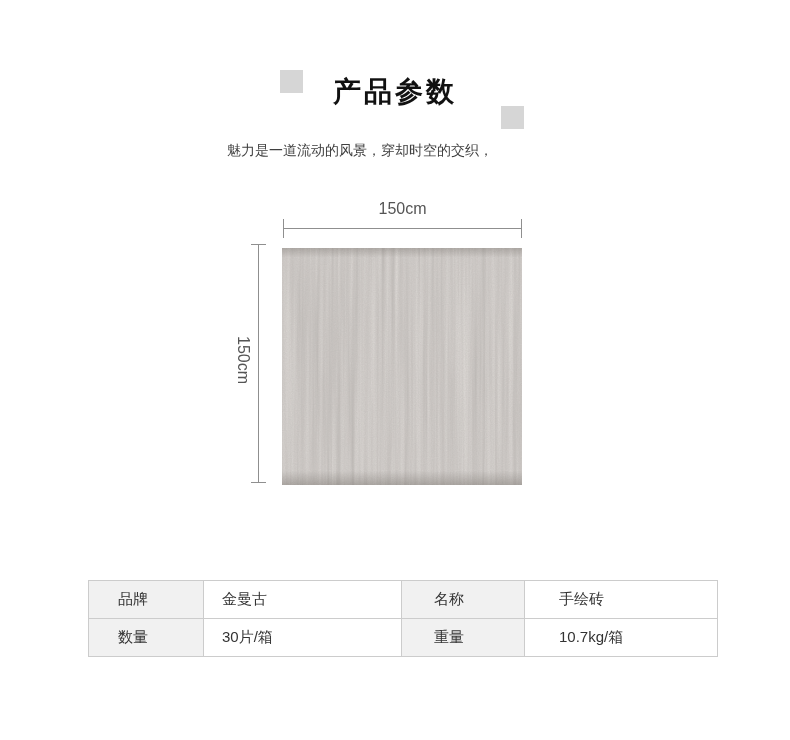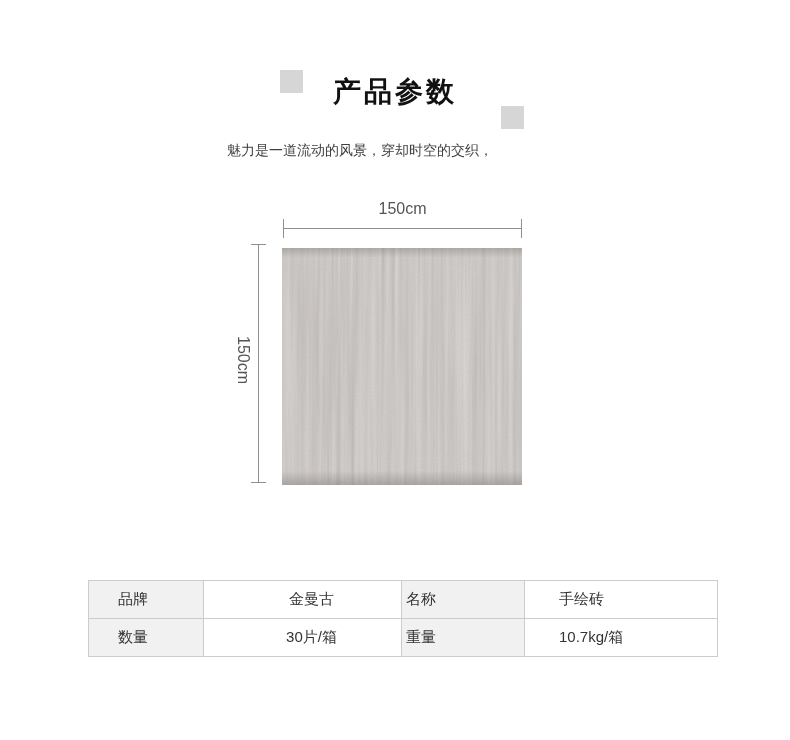--- a/index.html
+++ b/index.html
@@ -108,22 +108,22 @@
     vertical-align: middle;
     white-space: nowrap;
     overflow: hidden;
   }
   .specs col.c1 { width: 115px; }
   .specs col.c2 { width: 198px; }
   .specs col.c3 { width: 123px; }
   .specs col.c4 { width: 193px; }
   .specs td.lbl { background: #f1f1f1; }
   .specs td.lbl.first { padding-left: 29px; }
-  .specs td.lbl.second { padding-left: 4px; }
-  .specs td.val.first { padding-left: 18px; text-align: center; }
+  .specs td.lbl.second { padding-left: 32px; }
+  .specs td.val.first { padding-left: 18px; }
   .specs td.val.second { padding-left: 34px; }
 </style>
 </head>
 <body>
 
 <div class="page">
 
   <div class="sq sq1"></div>
   <div class="title">产品参数</div>
   <div class="sq sq2"></div>

